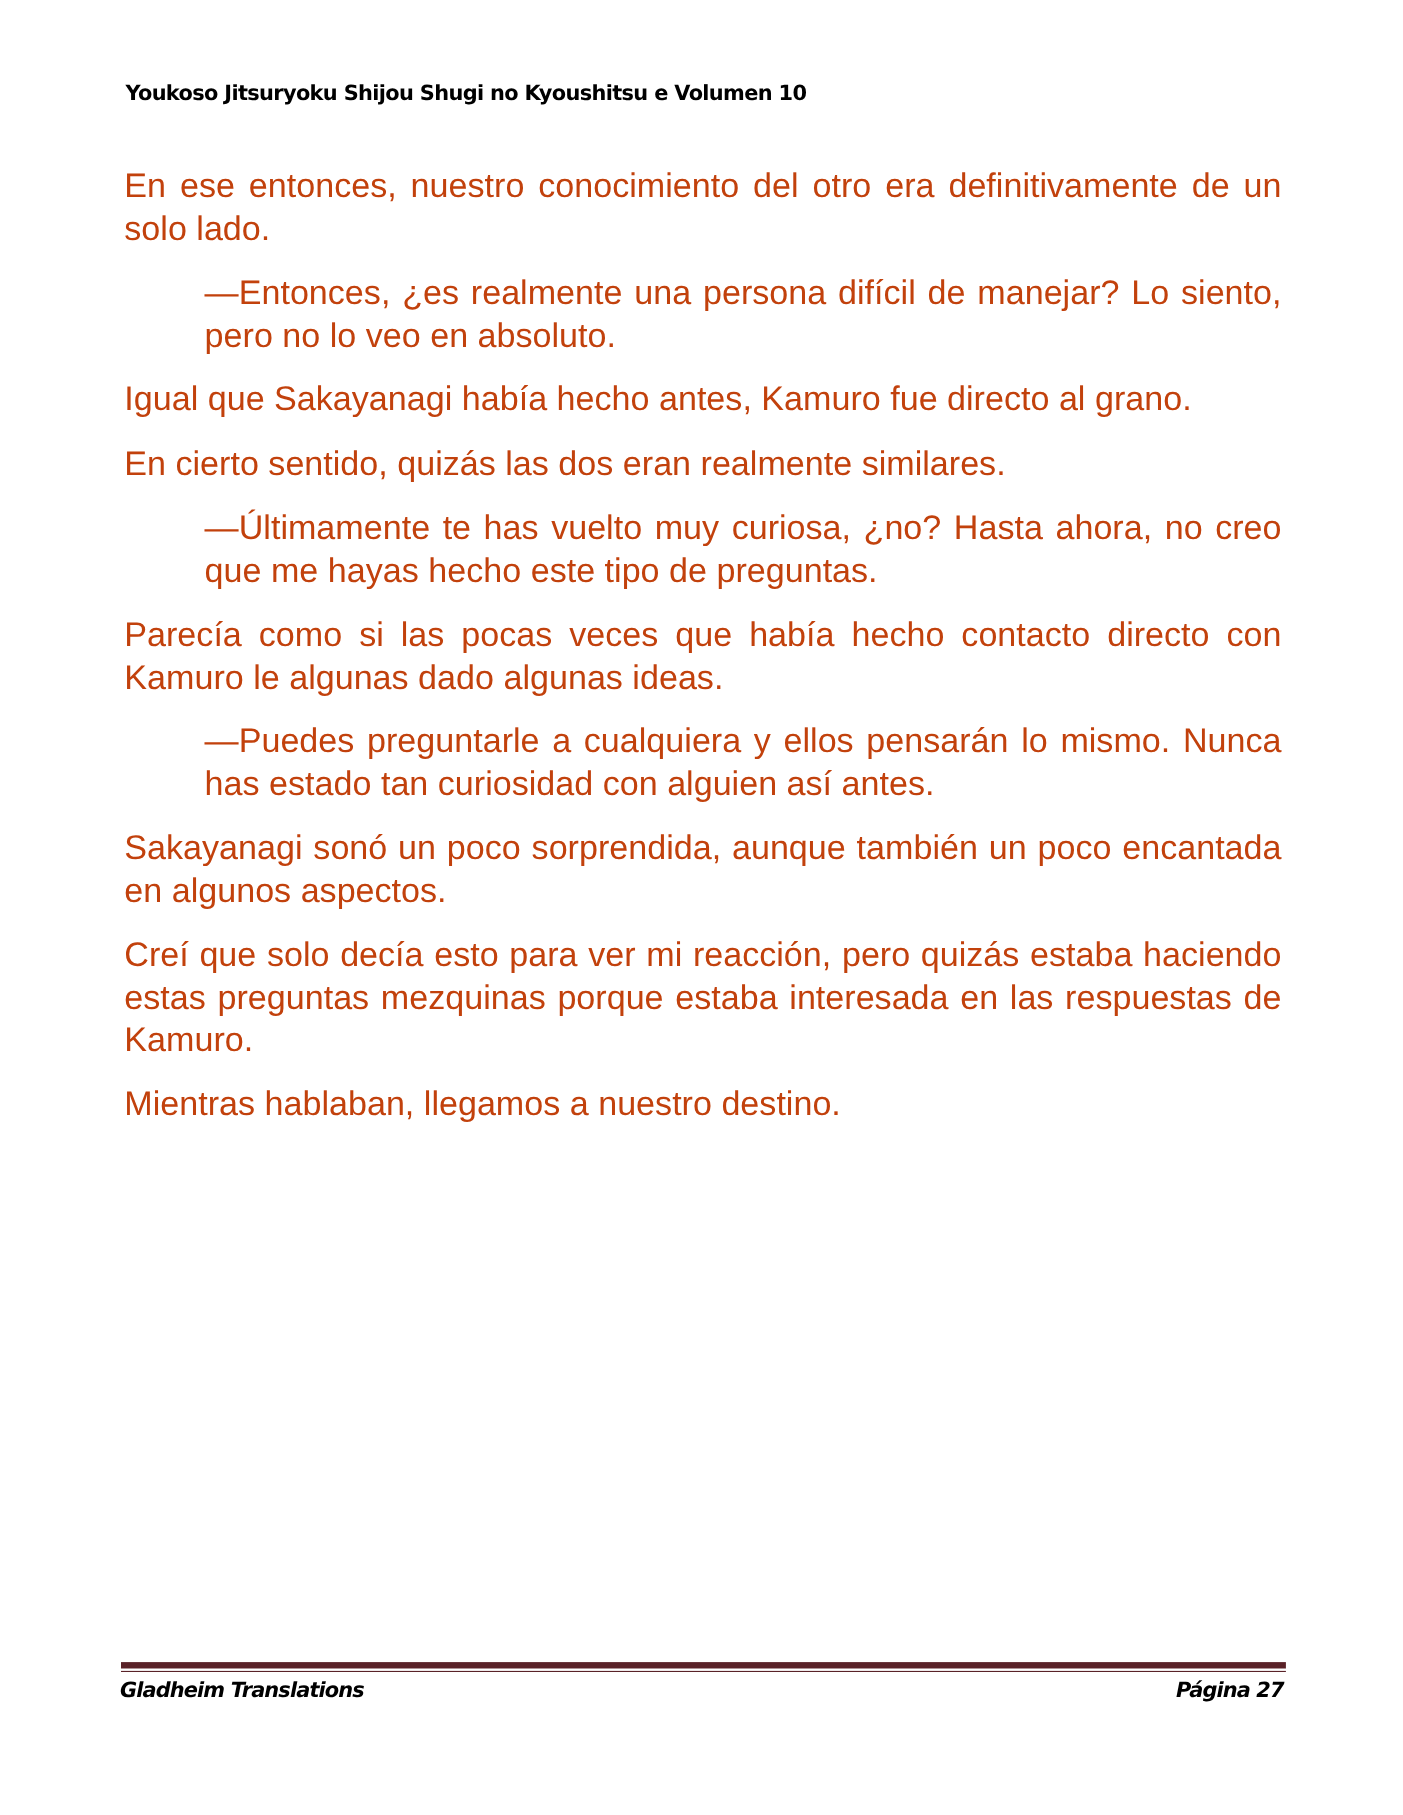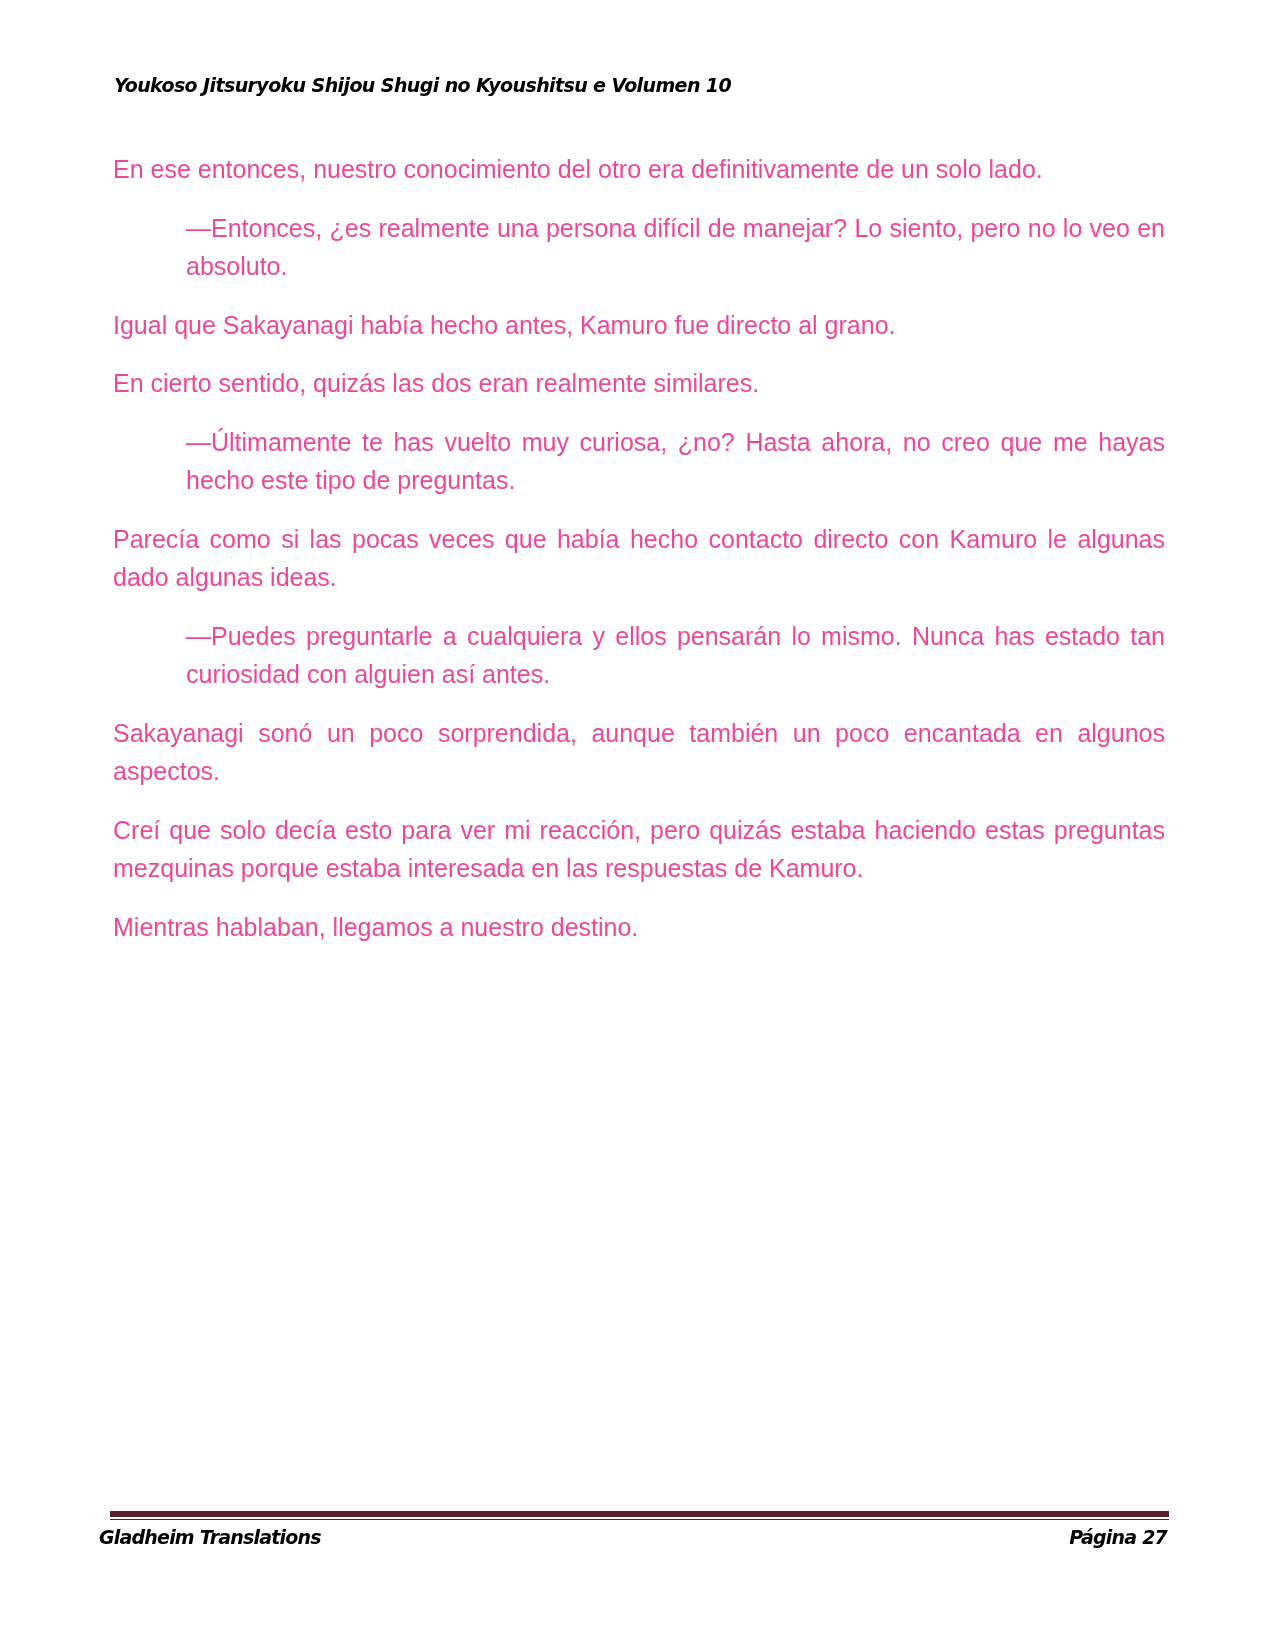--- a/index.html
+++ b/index.html
@@ -1,38 +1,38 @@
 <!DOCTYPE html>
 <html><head>
 <meta charset="utf-8">
 <style>
   html, body { margin: 0; padding: 0; background: #ffffff; }
   body { width: 1275px; height: 1650px; position: relative; overflow: hidden; }
   .page { position: absolute; left: 0; top: 0; width: 1275px; height: 1650px; background: #fff; }
   .running-header {
     position: absolute; left: 114px; top: 74px;
-    font-family: "DejaVu Sans", sans-serif; font-weight: bold; font-style: italic;
+    font-family: "DejaVu Sans", sans-serif; font-weight: bold; 
     font-size: 19px; color: #000; letter-spacing: -0.6px;
   }
   .body-text {
     position: absolute; left: 113px; top: 150px; width: 1052px;
-    font-family: "Liberation Sans", sans-serif; font-size: 25px; line-height: 38.5px; color: #ec4899;
+    font-family: "Liberation Sans", sans-serif; font-size: 31px; line-height: 38.5px; color: #c2410c;
   }
   .body-text p { margin: 0 0 20px 0; text-align: justify; }
   .body-text p.dialogue { padding-left: 73px; }
   .footer-rule { position: absolute; left: 110px; top: 1511px; width: 1059px; }
   .footer-rule .thick { height: 6px; background: #5a2228; }
   .footer-rule .gap { height: 2px; background: #fff; }
   .footer-rule .thin { height: 1px; background: #5a2228; }
   .footer-left, .footer-right {
     position: absolute; top: 1526px;
     font-family: "DejaVu Sans", sans-serif; font-weight: bold; font-style: italic;
     font-size: 19px; color: #000; letter-spacing: -0.8px;
   }
-  .footer-left { left: 99px; }
+  .footer-left { left: 109px; }
   .footer-right { right: 108px; }
 </style>
 </head>
 <body>
 
 <div class="page">
   <div class="running-header">Youkoso Jitsuryoku Shijou Shugi no Kyoushitsu e Volumen 10</div>
 
   <div class="body-text">
     <p class="narration">En ese entonces, nuestro conocimiento del otro era definitivamente de un solo lado.</p>

